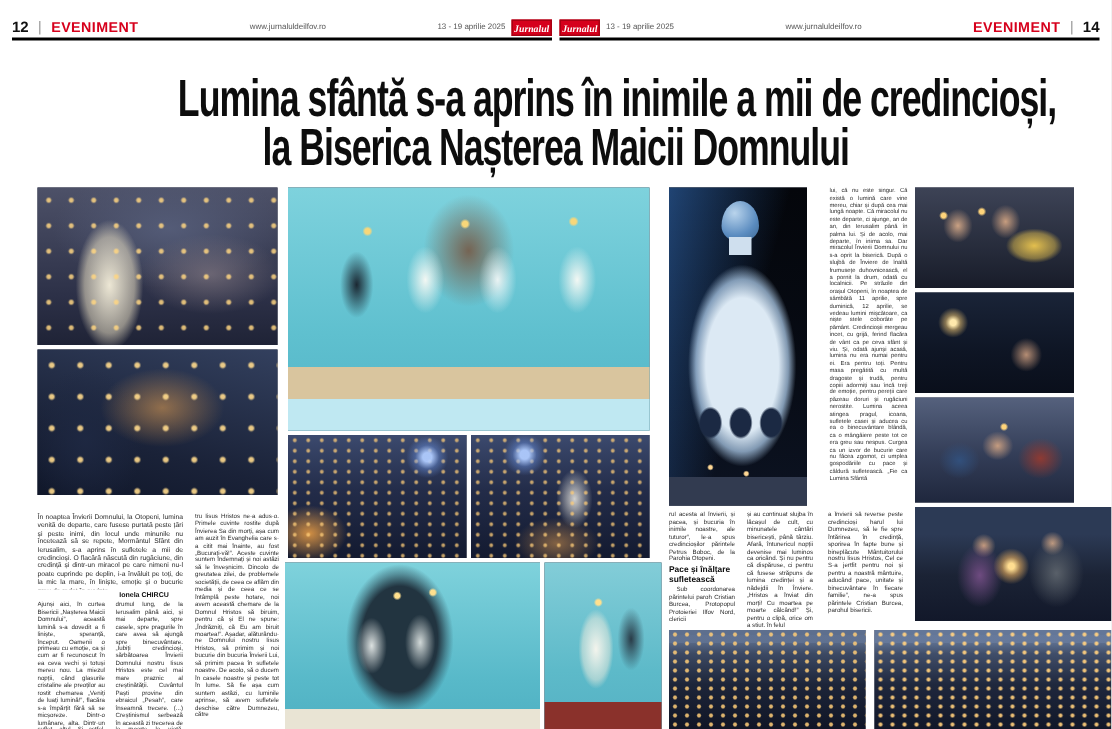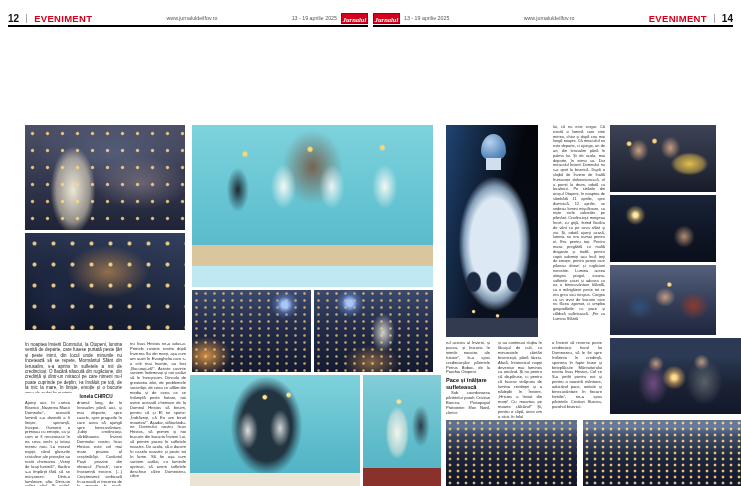--- a/index.html
+++ b/index.html
@@ -156,20 +156,24 @@
       <span class="pdate">13 - 19 aprilie 2025</span>
     </span>
     <span class="site">www.jurnaluldeilfov.ro</span>
     <span class="grp">
       <span class="sec">EVENIMENT</span>
       <span class="vbar"></span>
       <span class="pnum">14</span>
     </span>
   </header>
 
+  <div class="headline">
+    <span class="hl">Lumina sfântă s-a aprins în inimile a mii de credincioși,</span>
+    <span class="hl">la Biserica Nașterea Maicii Domnului</span>
+  </div>
 
   <div class="ph pA" style="left:25px;top:125px;width:160px;height:105px;"></div>
   <div class="ph pB" style="left:25px;top:233px;width:160px;height:97px;"></div>
   <div class="ph pC" style="left:192px;top:125px;width:241px;height:162px;"></div>
   <div class="ph pD" style="left:192px;top:290px;width:119px;height:82px;"></div>
   <div class="ph pE" style="left:314px;top:290px;width:119px;height:82px;"></div>
   <div class="ph pF" style="left:190px;top:375px;width:170px;height:111px;"></div>
   <div class="ph pG" style="left:363px;top:375px;width:78px;height:111px;"></div>
 
   <div class="ph church" style="left:446px;top:125px;width:92px;height:212px;">

